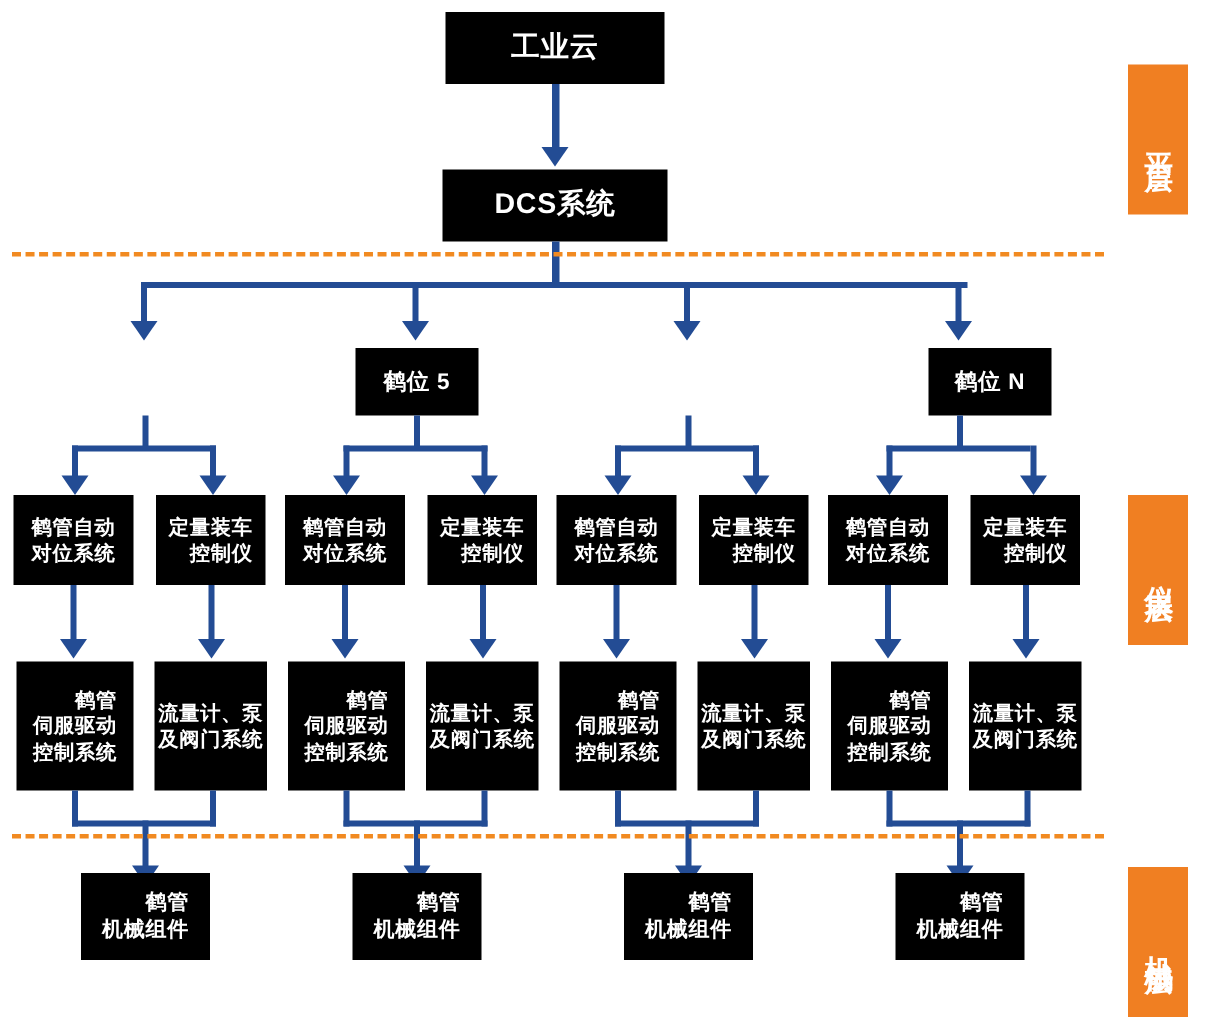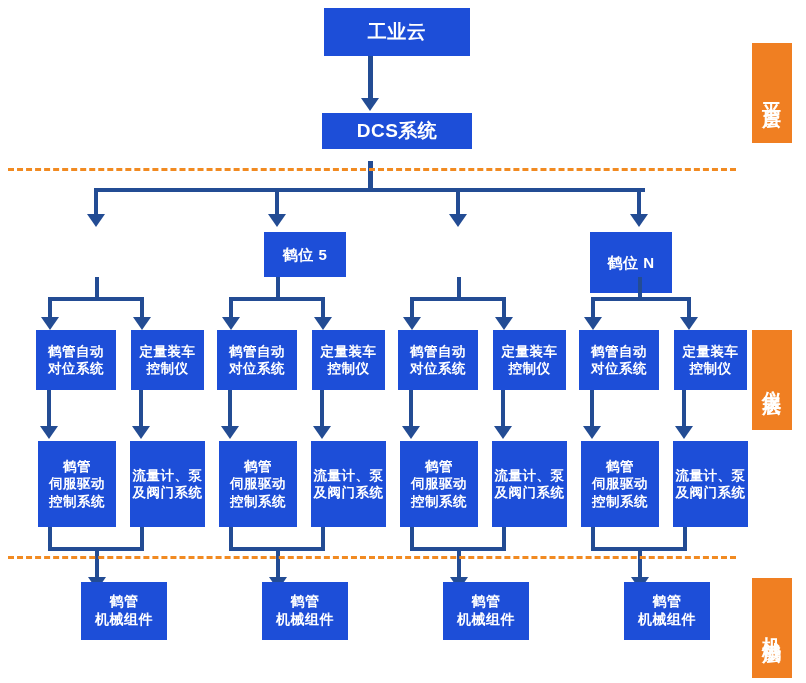--- a/index.html
+++ b/index.html
@@ -12,32 +12,31 @@
   }
   #canvas {
     position: relative;
     width: 806px;
     height: 683px;
     background: #ffffff;
     overflow: hidden;
   }
   .node {
     position: absolute;
-    background: #1d4ed8;
+    background: #000000;
     color: #ffffff;
     display: flex;
     align-items: center;
     justify-content: center;
-    text-align: center;
+    text-align: right;
     font-weight: bold;
     line-height: 1.28;
     letter-spacing: 0.5px;
     box-sizing: border-box;
     white-space: pre-line;
-    margin-left: 27px;
   }
   .node-top      { font-size: 19px; }
   .node-station  { font-size: 15px; }
   .node-instr    { font-size: 13.5px; padding: 2px; }
   .node-driver   { font-size: 13.5px; padding: 2px; }
   .node-mech     { font-size: 14px; }
 
   .layer-tag {
     position: absolute;
     background: #F07F22;
@@ -82,38 +81,38 @@
 </head>
 <body>
 
 <div id="canvas">
 
   <div class="node node-top" style="left:297px; top:8px; width:146px; height:48px;">工业云</div>
 
   <div class="vline" style="left:368px; top:56px; width:5px; height:42px;"></div>
   <div class="arrowhead" style="left:361px; top:98px;"></div>
 
-  <div class="node node-top" style="left:295px; top:113px; width:150px; height:36px;">DCS系统</div>
+  <div class="node node-top" style="left:295px; top:113px; width:150px; height:48px;">DCS系统</div>
 
   <div class="vline" style="left:368px; top:161px; width:5px; height:30px;"></div>
 
   <div class="divider" style="left:8px; top:168px; width:728px;"></div>
 
   <div class="hline" style="left:94px; top:188px; width:551px;"></div>
   <div class="vline" style="left:94px; top:188px; height:28px;"></div>
   <div class="arrowhead" style="left:87px; top:214px;"></div>
   <div class="vline" style="left:275px; top:188px; height:28px;"></div>
   <div class="arrowhead" style="left:268px; top:214px;"></div>
   <div class="vline" style="left:456px; top:188px; height:28px;"></div>
   <div class="arrowhead" style="left:449px; top:214px;"></div>
   <div class="vline" style="left:637px; top:188px; height:28px;"></div>
   <div class="arrowhead" style="left:630px; top:214px;"></div>
 
   <div class="node node-station" style="left:237px; top:232px; width:82px; height:45px;">鹤位 5</div>
-  <div class="node node-station" style="left:563px; top:232px; width:82px; height:61px;">鹤位 N</div>
+  <div class="node node-station" style="left:619px; top:232px; width:82px; height:45px;">鹤位 N</div>
 
   <div class="vline" style="left:95px; top:277px; height:22px;"></div>
   <div class="hline" style="left:48px; top:297px; width:96px;"></div>
   <div class="vline" style="left:48px; top:297px; height:22px;"></div>
   <div class="arrowhead" style="left:41px; top:317px;"></div>
   <div class="vline" style="left:140px; top:297px; height:22px;"></div>
   <div class="arrowhead" style="left:133px; top:317px;"></div>
 
   <div class="vline" style="left:276px; top:277px; height:22px;"></div>
   <div class="hline" style="left:229px; top:297px; width:96px;"></div>

